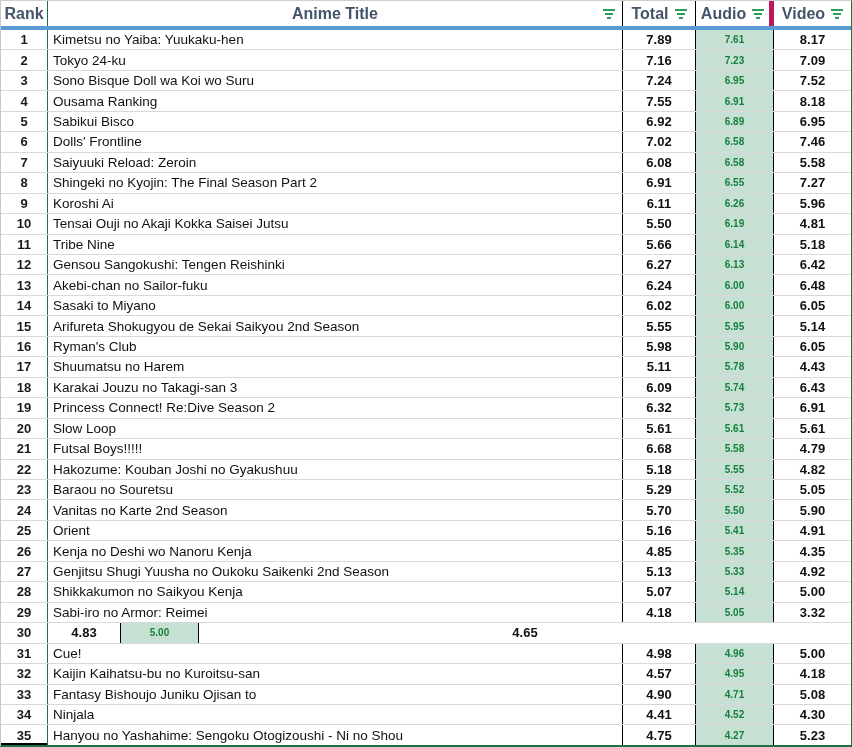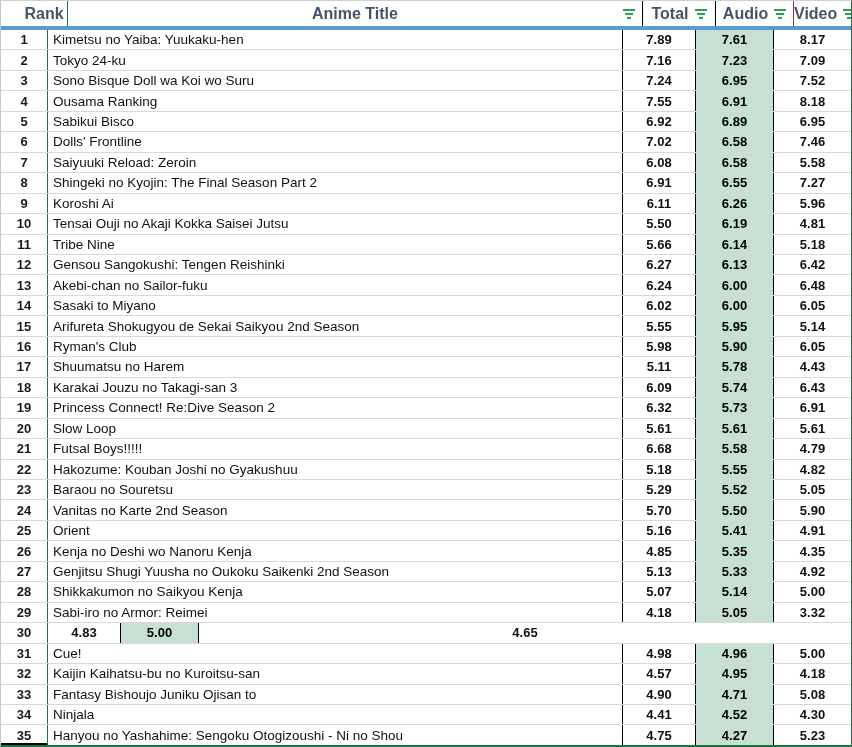--- a/index.html
+++ b/index.html
@@ -2,41 +2,41 @@
 <html style="--green-border: #1E7145; --blue-bar: #5B9BD5; --audio-fill: #C6E0D3; --filter-green: #28A05C; --row-divider: #D9D9D9; --header-text: #44546A;"><head>
 <meta charset="utf-8">
 <style>
   html,body { margin:0; padding:0; background:#ffffff; font-family:"Liberation Sans",sans-serif; }
   .sheet {
     width:852px; height:747px; box-sizing:border-box; background:#fff;
     border-top:1px solid #cfcfcf; border-left:1px solid #c8c8c8;
     border-right:1px solid var(--green-border); border-bottom:2px solid var(--green-border);
     display:flex; flex-direction:column; overflow:hidden;
   }
-  .header-row { display:flex; flex:0 0 25px; height:25px;margin-left:20px; }
+  .header-row { display:flex; flex:0 0 25px; height:25px; }
   .blue-bar { flex:0 0 4px; height:4px; background:var(--blue-bar); }
   .tbody { flex:1 1 auto; display:flex; flex-direction:column; }
   .row { flex:1 1 auto; display:flex; border-bottom:1px solid var(--row-divider); min-height:0; }
   .row:last-child { border-bottom:none; }
   .cell { box-sizing:border-box; display:flex; align-items:center; overflow:hidden; white-space:nowrap; }
   .c-rank  { flex:0 0 47px;  justify-content:center; border-right:1px solid var(--green-border);
              font-weight:bold; font-size:13px; color:#1a1a1a; }
   .c-title { flex:0 0 575px; padding-left:5px; border-right:1px solid #000; font-size:13.5px; color:#111; }
   .c-total { flex:0 0 73px;  justify-content:center; border-right:1px solid #000; font-weight:bold; font-size:13px; color:#111; }
-  .c-audio { flex:0 0 78px;  justify-content:center; border-right:1px solid #000; font-weight:bold; font-size:13px; color:#000000;
+  .c-audio { flex:0 0 78px;  justify-content:center; border-right:1px solid #000; font-weight:bold; font-size:10px; color:#15803d;
              background:var(--audio-fill); }
   .c-video { flex:1 1 auto;  justify-content:center; font-weight:bold; font-size:13px; color:#111; }
   .row:last-child .c-rank { box-shadow: inset 0 -2px 0 #000; }
 
   .h-cell { box-sizing:border-box; display:flex; align-items:center; justify-content:center; gap:6px;
             font-weight:bold; font-size:16px; color:var(--header-text); background:#fff; position:relative; }
   .h-rank  { flex:0 0 47px;  border-right:1px solid var(--green-border); }
   .h-title { flex:0 0 575px; border-right:1px solid #000; }
   .h-total { flex:0 0 73px;  border-right:1px solid #000; }
-  .h-audio { flex:0 0 78px;  border-right:1px solid #be185d; }
+  .h-audio { flex:0 0 78px;  border-right:5px solid #be185d; }
   .h-video { flex:1 1 auto; }
   .h-title .filter-icon { position:absolute; right:7px; top:50%; transform:translateY(-50%); }
 
   .filter-icon { display:inline-flex; flex-direction:column; align-items:center; gap:2px; cursor:pointer; }
   .filter-icon i { display:block; height:2px; background:var(--filter-green); }
   .filter-icon i:nth-child(1){ width:12px; }
   .filter-icon i:nth-child(2){ width:8px; }
   .filter-icon i:nth-child(3){ width:4px; }
 </style>
 </head>

